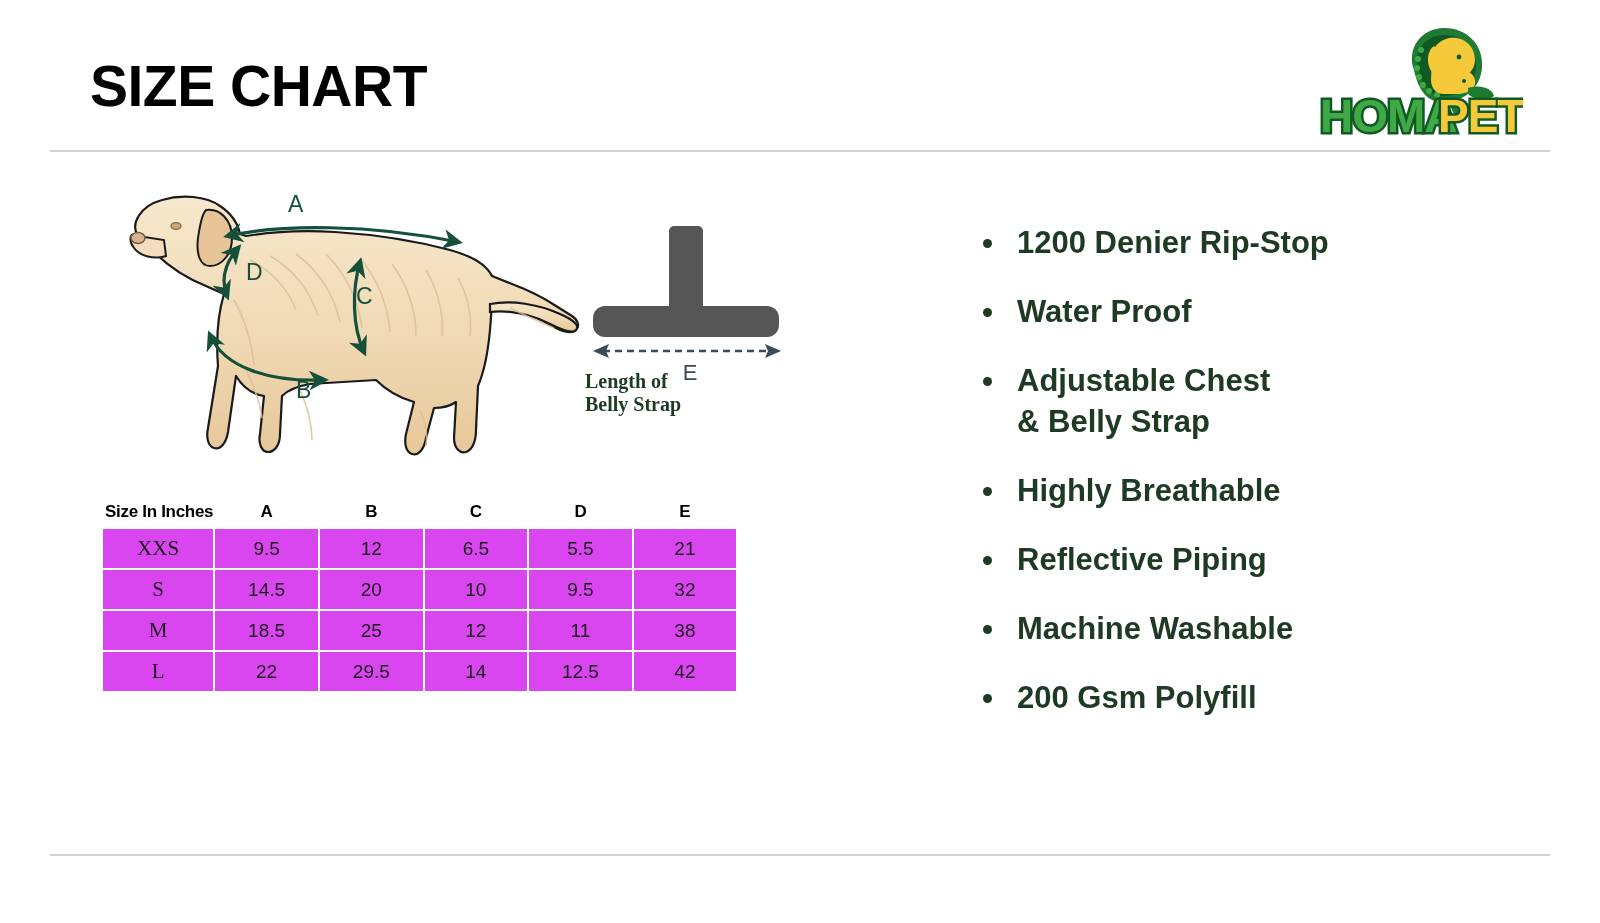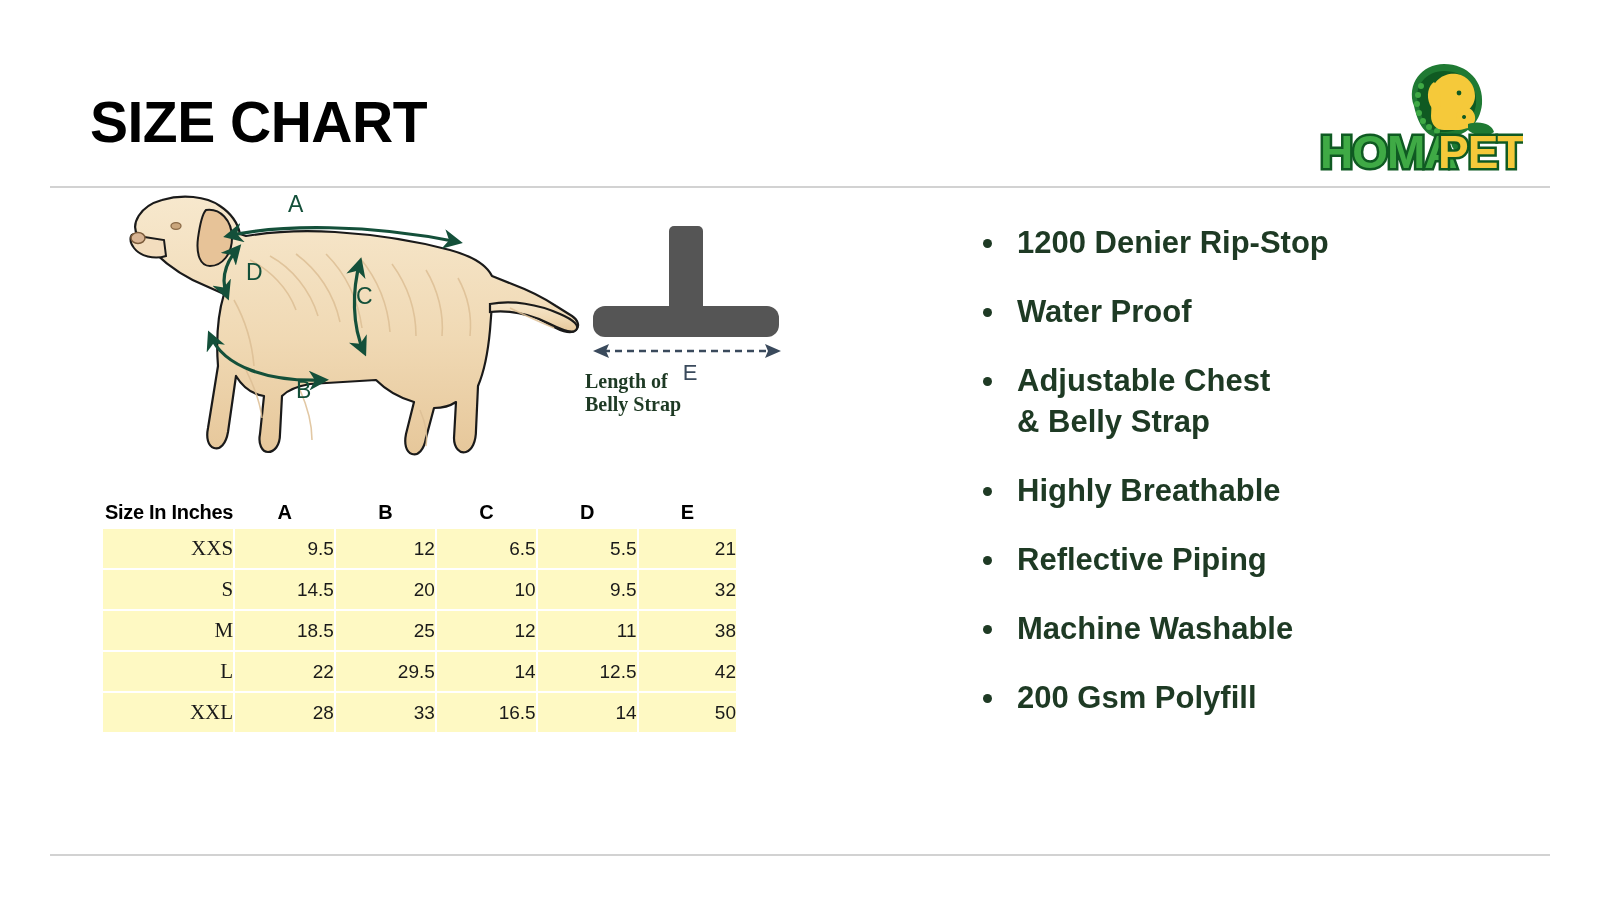--- a/index.html
+++ b/index.html
@@ -12,21 +12,20 @@
     overflow: hidden;
     position: relative;
   }
 
   
   #header {
     position: absolute;
     left: 0; top: 0;
     width: 1600px;
     height: 152px;
-    margin-top: 36px;
   }
   #page-title {
     position: absolute;
     left: 90px;
     top: 58px;
     font-family: "Liberation Sans", sans-serif;
     font-weight: bold;
     font-size: 57px;
     letter-spacing: -0.5px;
     color: #000000;
@@ -95,36 +94,36 @@
     top: 495px;
     width: 637px;
     border-collapse: separate;
     border-spacing: 2px;
   }
   #size-table th {
     background: #ffffff;
     color: #000000;
     font-family: "Liberation Sans", sans-serif;
     font-weight: bold;
-    font-size: 20px;
+    font-size: 17px;
     height: 30px;
     padding: 0;
     text-align: center;
     letter-spacing: -0.3px;
   }
   #size-table th.col-size {
     text-align: left;
     padding-left: 2px;
     white-space: nowrap;
   }
   #size-table td {
-    background: #fef9c3;
+    background: #d946ef;
     height: 39px;
     padding: 0;
-    text-align: right;
+    text-align: center;
     font-family: "Liberation Sans", sans-serif;
     font-size: 19px;
     color: #1a1a1a;
   }
   #size-table td.size-label {
     font-family: "Liberation Serif", serif;
     font-size: 21px;
     width: 110px;
   }
   #size-table col.c-size { width: 110px; }
@@ -402,28 +401,20 @@
         <td>38</td>
       </tr>
       <tr>
         <td class="size-label">L</td>
         <td>22</td>
         <td>29.5</td>
         <td>14</td>
         <td>12.5</td>
         <td>42</td>
       </tr>
-      <tr>
-        <td class="size-label">XXL</td>
-        <td>28</td>
-        <td>33</td>
-        <td>16.5</td>
-        <td>14</td>
-        <td>50</td>
-      </tr>
     </tbody>
 </table>
 
 <ul id="features">
     <li>
       <span class="bullet-dot"></span>
       <div>1200 Denier Rip-Stop</div>
     </li>
     <li>
       <span class="bullet-dot"></span>

